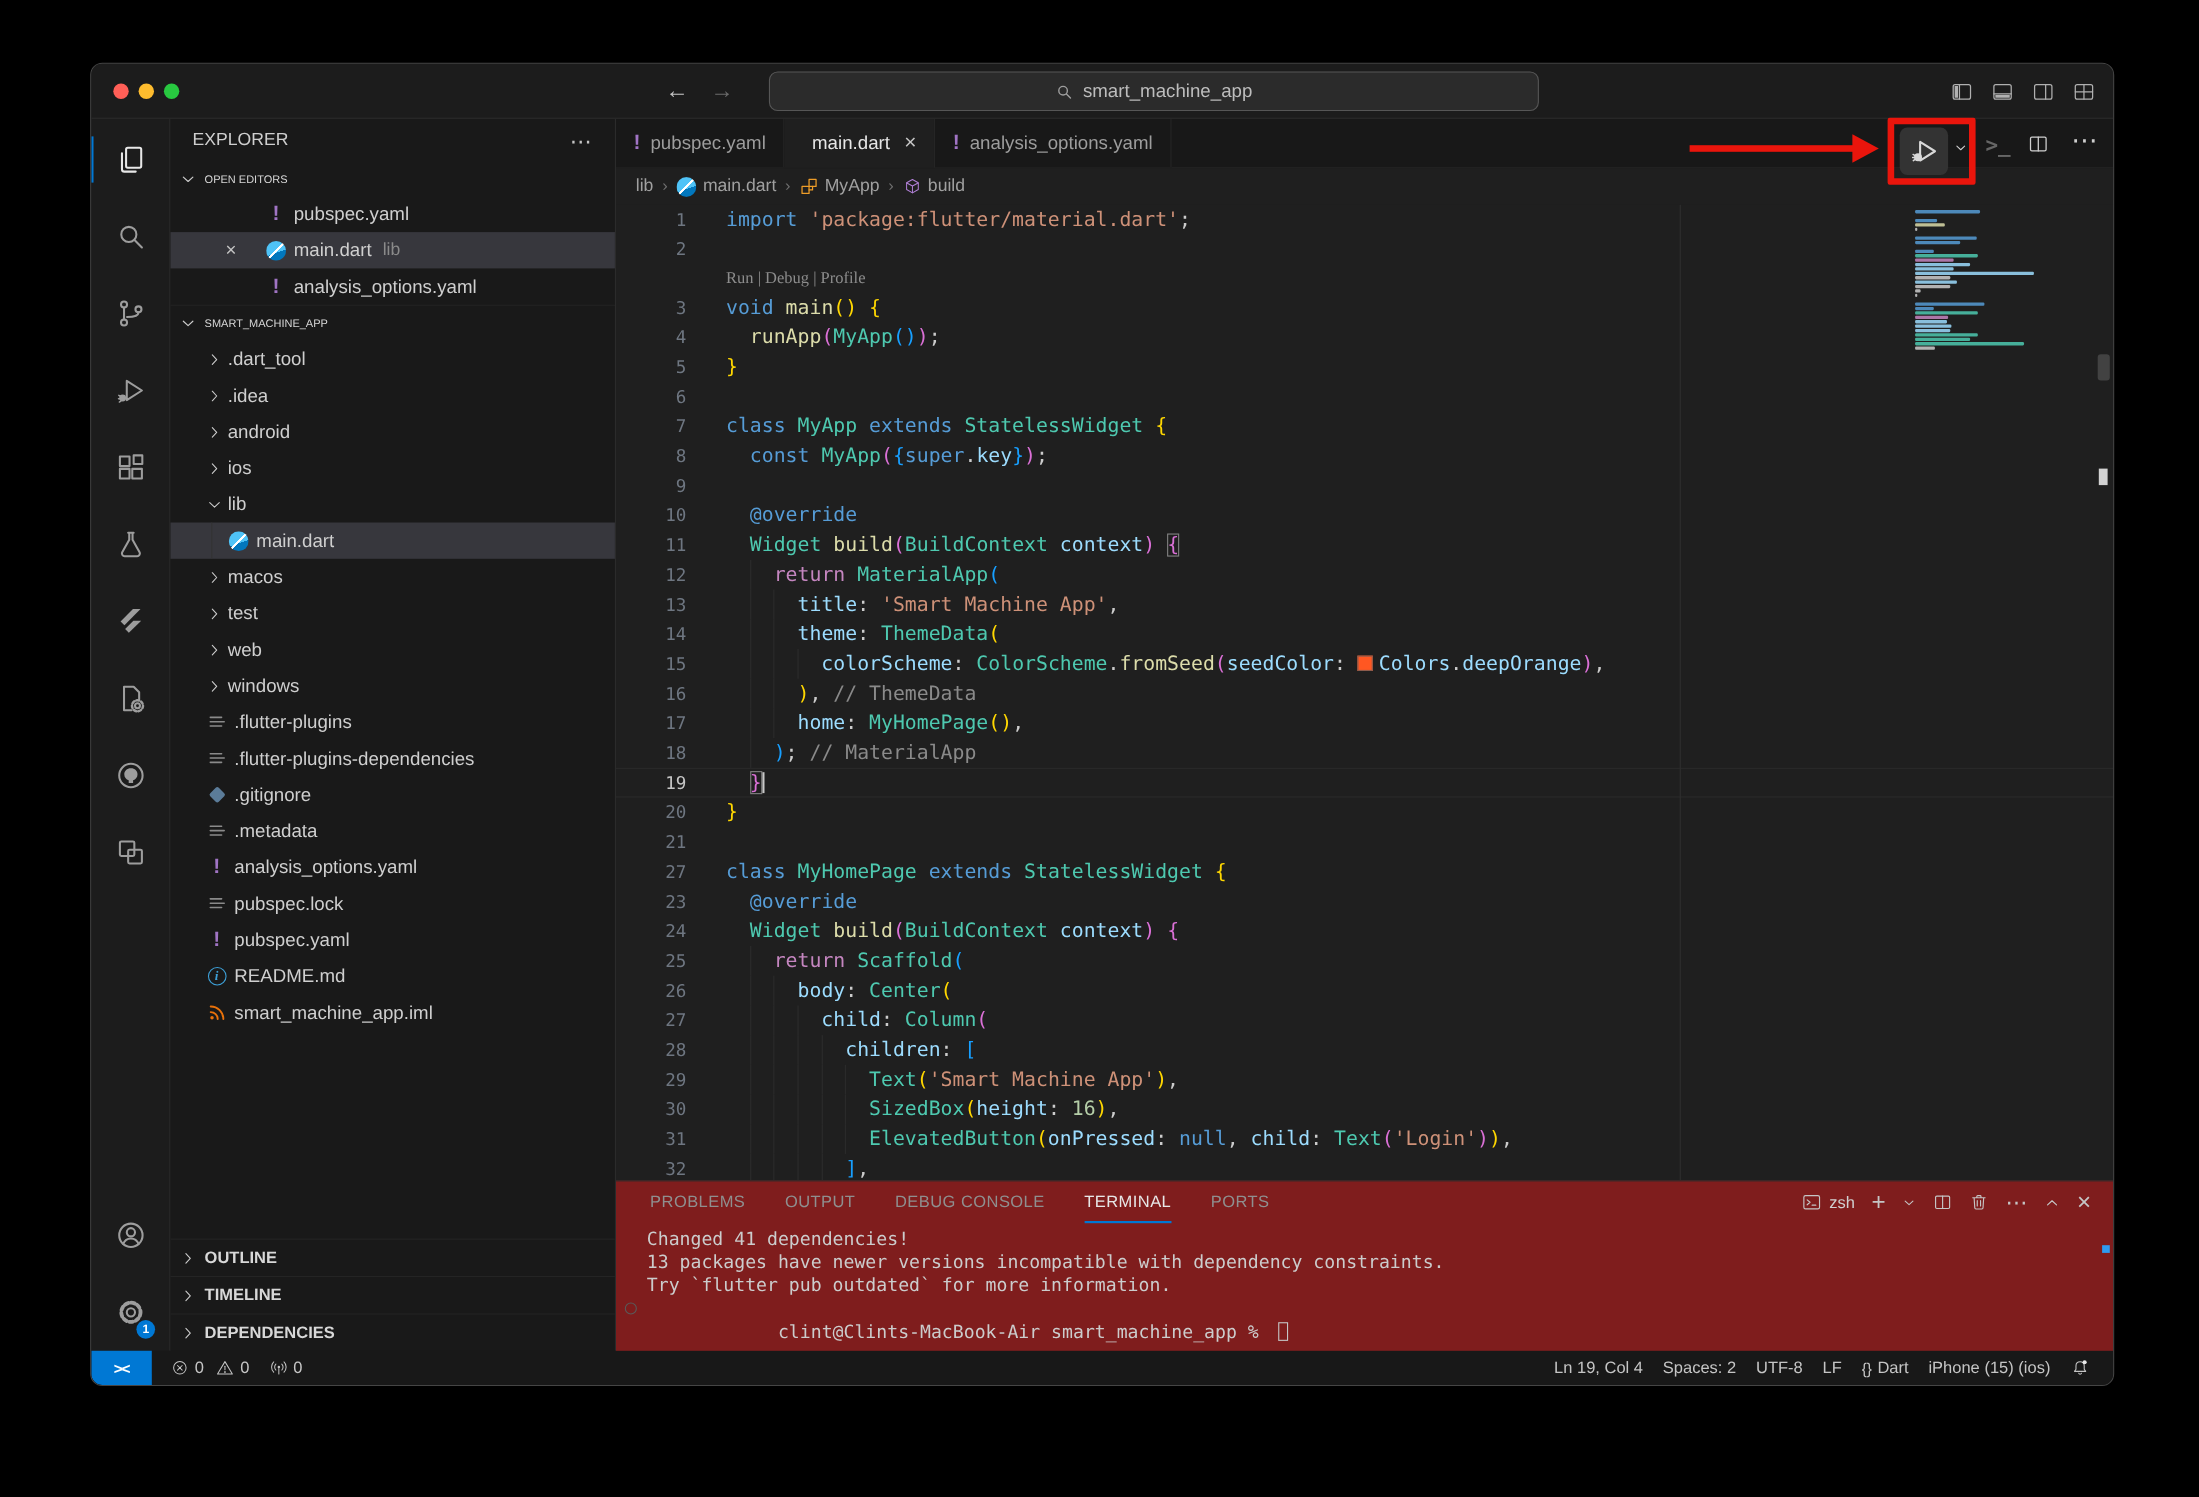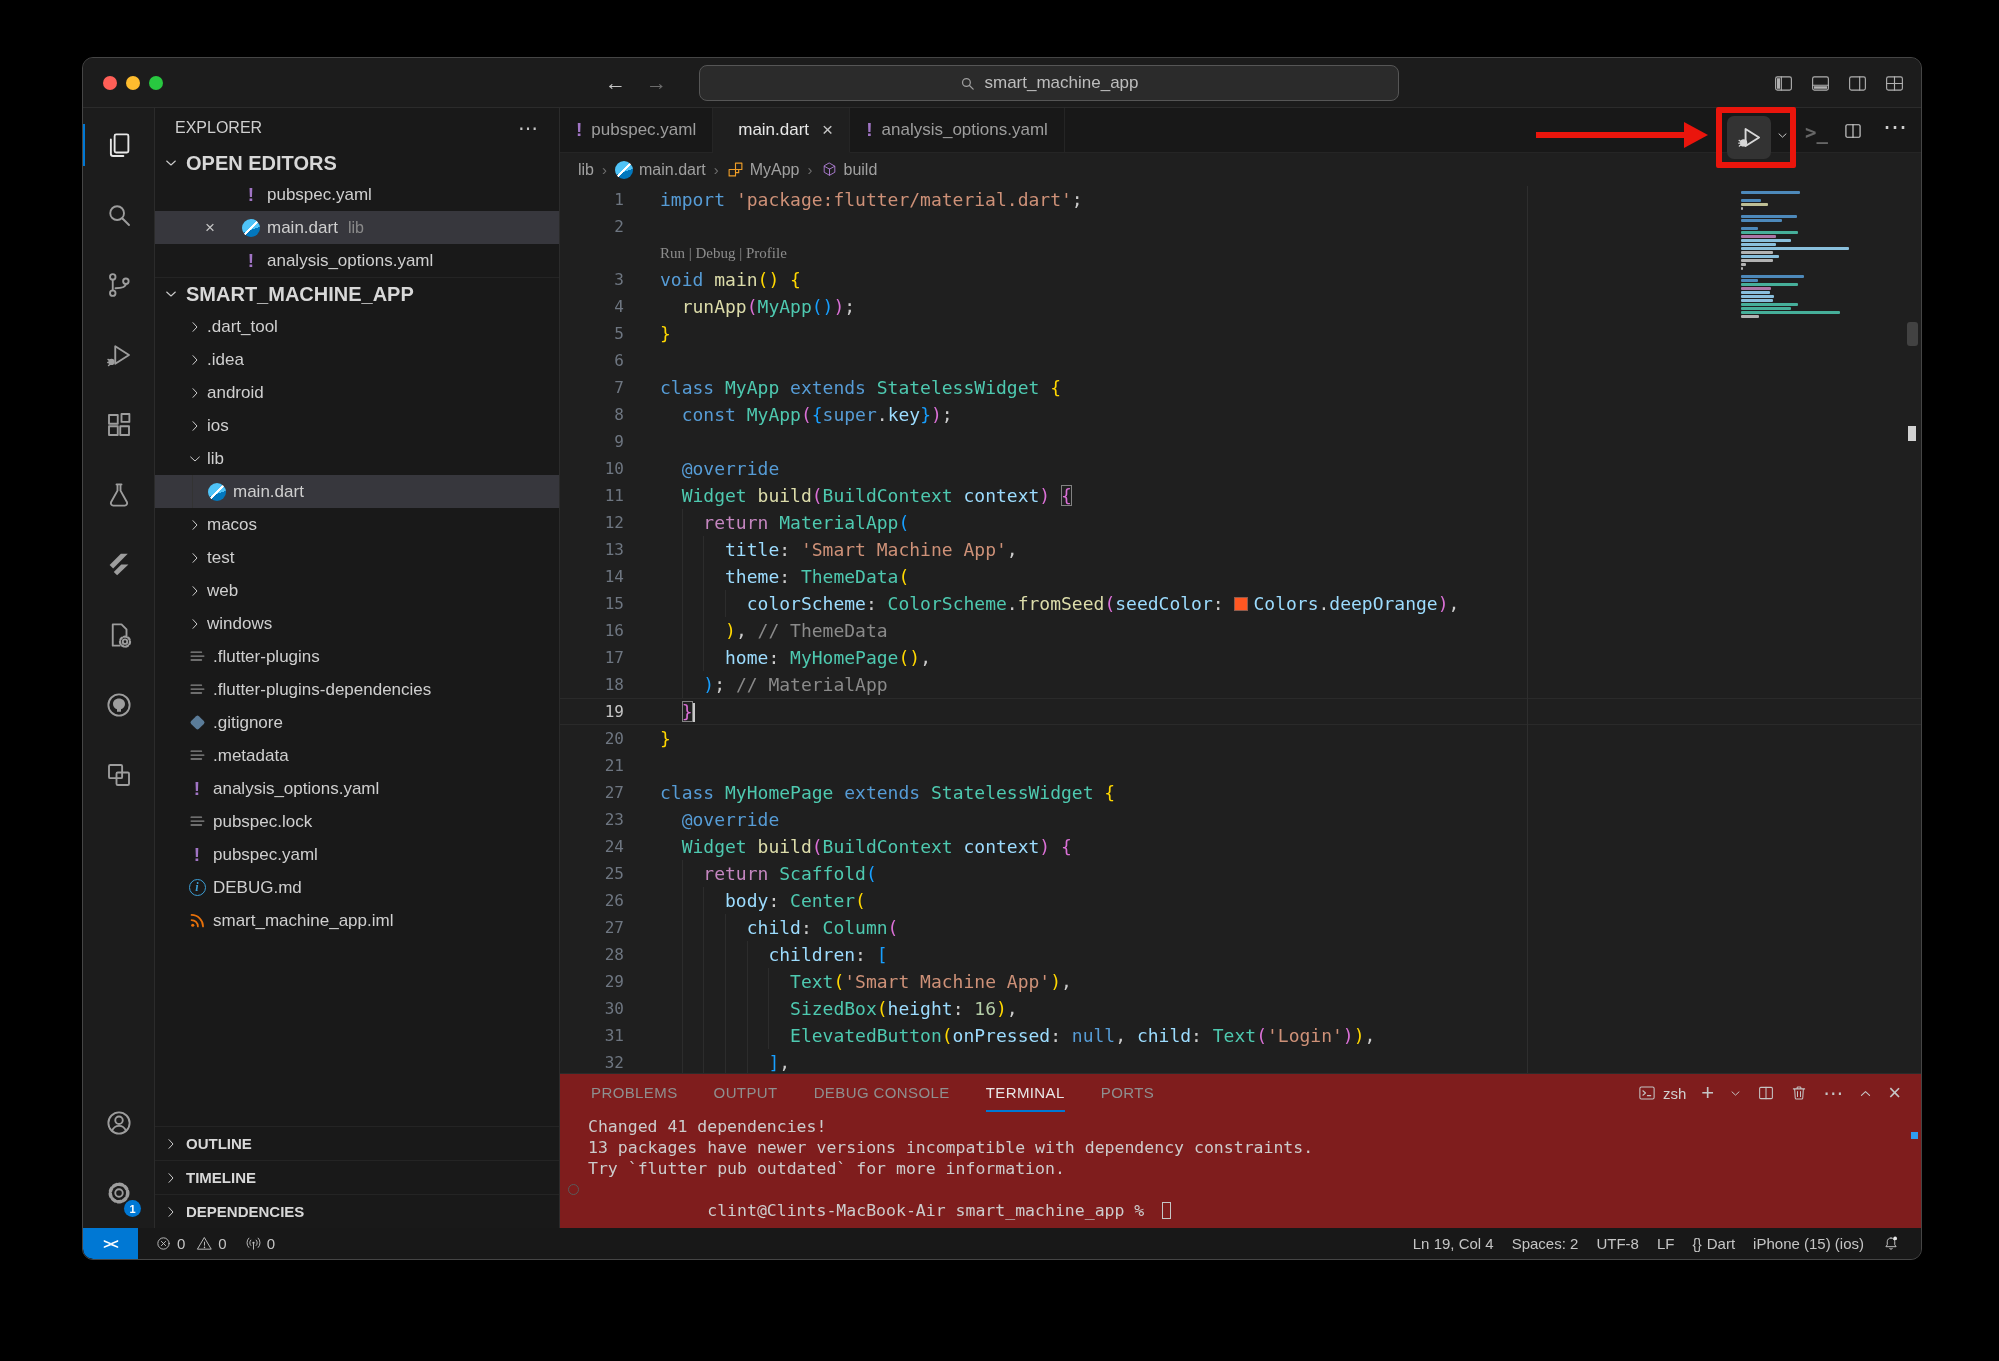--- a/index.html
+++ b/index.html
@@ -18,21 +18,21 @@
 .main{flex:1;display:flex;min-height:0}
 .activity{width:72px;flex:none;background:#1c1c1c;border-right:1px solid #2b2b2b;display:flex;flex-direction:column;padding-top:2px}
 .activity-item{height:70px;display:flex;align-items:center;justify-content:center;position:relative;flex:none}
 .activity-item.active::before{content:"";position:absolute;left:0;top:14px;bottom:14px;width:2px;background:#0078d4}
 .act-spacer{margin-top:auto}
 .badge{position:absolute;right:13px;bottom:11px;width:17px;height:17px;border-radius:50%;background:#0078d4;color:#fff;font-size:11px;display:flex;align-items:center;justify-content:center;font-weight:700}
 
 .sidebar{width:405px;flex:none;background:#191919;border-right:1px solid #2b2b2b;display:flex;flex-direction:column;font-size:17px;min-height:0}
 .sb-title{height:40px;flex:none;display:flex;align-items:center;padding:0 20px;color:#cfcfcf;font-size:16px}
 .sb-title .more{margin-left:auto;font-size:20px;color:#c5c5c5;letter-spacing:1px}
-.section-hdr{height:30px;flex:none;display:flex;align-items:center;font-weight:700;font-size:20px;color:#d8d8d8;padding-left:6px;gap:3px}
+.section-hdr{height:30px;flex:none;display:flex;align-items:center;font-weight:400;font-size:10px;color:#d8d8d8;padding-left:6px;gap:3px}
 .proj-hdr{height:33px;border-top:1px solid #242424}
 .row{height:33px;flex:none;display:flex;align-items:center;position:relative;color:#cfcfcf}
 .row.sel{background:#37373d}
 .oe-row{padding-left:84px}
 .oe-close{position:absolute;left:50px;font-size:17px;color:#c5c5c5}
 .tree-row{padding-left:30px}
 .tree-row.d1{padding-left:50px}
 .tguide{position:absolute;left:37px;top:0;bottom:0;width:1px;background:#333}
 .ficon{width:24px;flex:none;display:flex;justify-content:center;margin-right:4px}
 .chev{width:20px;flex:none;display:flex;justify-content:center;margin-right:2px}
@@ -441,21 +441,21 @@
           <div class="row tree-row">
             <span class="ficon">
               <span class="warnglyph">!</span>
             </span>
             <span>pubspec.yaml</span>
           </div>
           <div class="row tree-row">
             <span class="ficon">
               <span class="infoic">i</span>
             </span>
-            <span>DEBUG.md</span>
+            <span>README.md</span>
           </div>
           <div class="row tree-row">
             <span class="ficon">
               <span class="ico">
                 <svg width="19" height="19" viewBox="0 0 24 24" fill="none" stroke="#9d9d9d" stroke-width="1.5" stroke-linecap="round" stroke-linejoin="round">
                   <circle cx="6" cy="18" r="2" fill="#e8710a" stroke="none"></circle>
                   <path d="M4.5 11.5a8 8 0 0 1 8 8M4.5 5a14.5 14.5 0 0 1 14.5 14.5" stroke="#e8710a" stroke-width="2.2"></path>
                 </svg>
               </span>
             </span>

